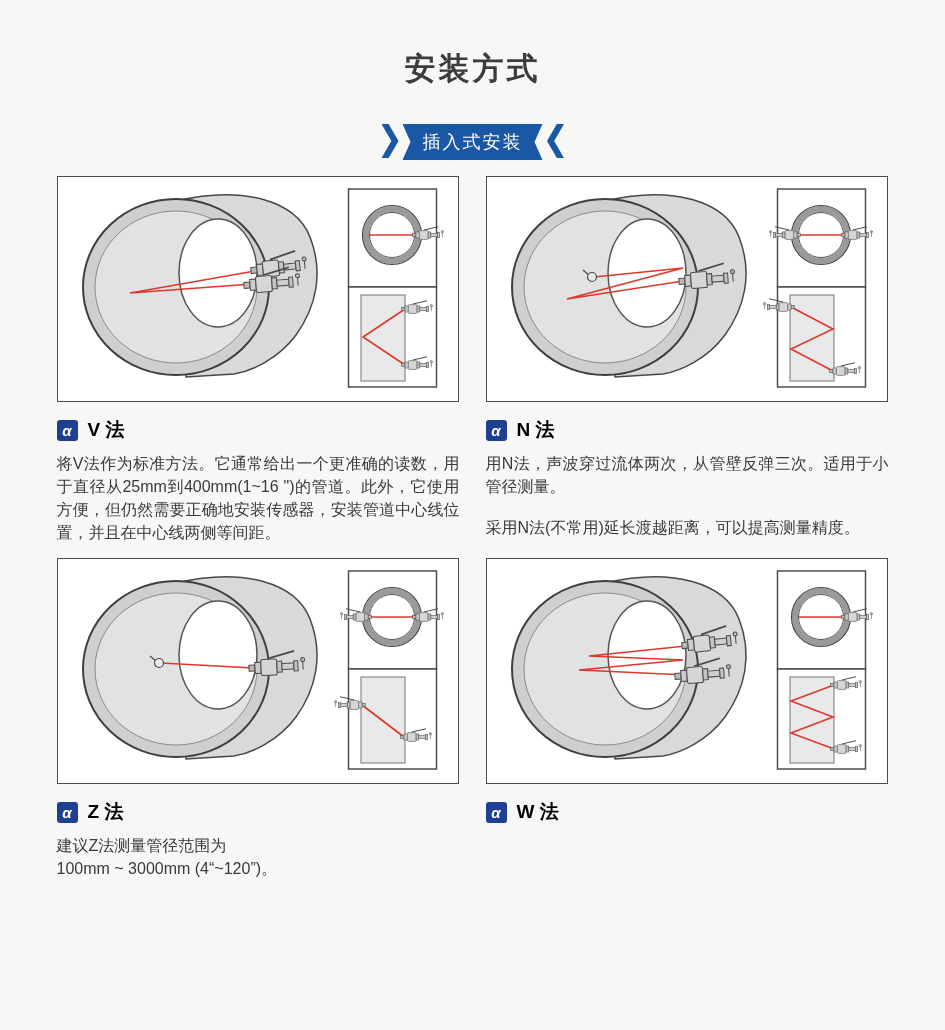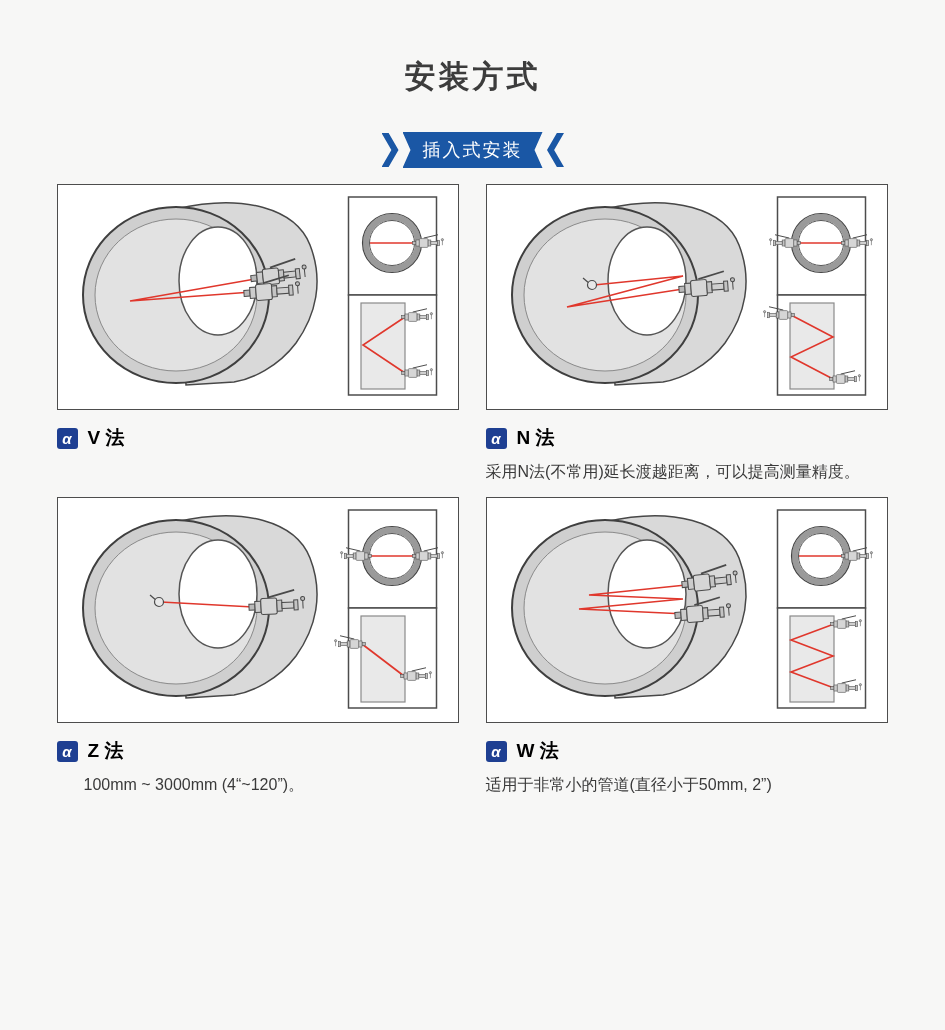--- a/index.html
+++ b/index.html
@@ -4,28 +4,28 @@
 <style>
   html,body{margin:0;padding:0;}
   body{
     width:945px;height:1030px;
     background:#f7f7f6;
     font-family:"Liberation Sans","DejaVu Sans",sans-serif;
     color:#3a3a3a;
     overflow:hidden;
   }
   .page-title{
-    margin:8px;padding-top:48px;
+    margin:0;padding-top:48px;
     text-align:center;
     font-size:31px;font-weight:800;
     color:#3c3c3c;letter-spacing:3px;
   }
   .banner-row{
     margin-top:34px;
-    display:flex;justify-content:center;align-items:center;gap:4px;
+    display:flex;justify-content:center;align-items:flex-start;gap:4px;
     height:36px;
   }
   .chev{
     width:17px;height:34px;
     background:#1a57a5;
     clip-path:polygon(0 0,42% 0,100% 50%,42% 100%,0 100%,58% 50%);
   }
   .chev-right{transform:scaleX(-1);}
   .banner{
     background:#1a57a5;color:#ffffff;
@@ -51,21 +51,21 @@
   }
   .badge{
     width:21px;height:21px;
     background:#1e3f92;border-radius:3px;
     color:#fff;font-style:italic;font-weight:bold;font-size:15px;
     display:grid;place-items:center;
   }
   .method-name{font-size:19px;font-weight:bold;color:#000000;}
   .para{margin:0;font-size:16px;line-height:23px;color:#3a3a3a;text-align:justify;}
   .para + .para{margin-top:18px;}
-  .para.tight{margin-top:0;margin-left:27px;}
+  .para.tight{margin-top:0;}
   svg{display:block;}
 </style>
 </head>
 <body>
 
 <svg width="0" height="0" style="position:absolute">
   <defs>
     <g id="pipe">
       <path d="M118 24 C186 8 238 24 252 60 C266 96 258 130 238 158 C220 182 194 194 176 197 L128 200 Z" fill="#d9d9d9" stroke="#474747" stroke-width="1.5"></path>
       <ellipse cx="118" cy="110" rx="93" ry="88" fill="#cfcfcf" stroke="#3f3f3f" stroke-width="2"></ellipse>
@@ -134,20 +134,21 @@
           <path d="M347 132 L305 160 L347 188" fill="none" stroke="#e0372c" stroke-width="1.6"></path>
           <use href="#td" transform="translate(347,132) scale(0.55)"></use>
           <use href="#td" transform="translate(347,188) scale(0.55)"></use>
         </g>
       </svg>
     </div>
     <div class="method-heading">
       <span class="badge">α</span>
       <span class="method-name">V 法</span>
     </div>
+    <p class="para">将V法作为标准方法。它通常给出一个更准确的读数，用于直径从25mm到400mm(1~16 ")的管道。此外，它使用方便，但仍然需要正确地安装传感器，安装管道中心线位置，并且在中心线两侧等间距。</p>
   </section>
 
   <section class="method-section">
     <div class="panel">
       <svg width="400" height="224" viewBox="0 0 400 224">
         <g>
             <use href="#pipe"></use>
           </g>
         <path d="M107 100 L196 91 L80 122 L196 104" fill="none" stroke="#e0372c" stroke-width="1.6"></path>
         <use href="#sensor" transform="translate(103,99)"></use>
@@ -165,20 +166,21 @@
           <path d="M304 130 L346 152 L304 172 L346 194" fill="none" stroke="#e0372c" stroke-width="1.6"></path>
           <use href="#td" transform="translate(304,130) scale(-0.55,0.55)"></use>
           <use href="#td" transform="translate(346,194) scale(0.55)"></use>
         </g>
       </svg>
     </div>
     <div class="method-heading">
       <span class="badge">α</span>
       <span class="method-name">N 法</span>
     </div>
+    <p class="para">用N法，声波穿过流体两次，从管壁反弹三次。适用于小管径测量。</p>
     <p class="para">采用N法(不常用)延长渡越距离，可以提高测量精度。</p>
   </section>
 
   <section class="method-section">
     <div class="panel">
       <svg width="400" height="224" viewBox="0 0 400 224">
         <g>
             <use href="#pipe"></use>
           </g>
         <path d="M103 104 L195 109" fill="none" stroke="#e0372c" stroke-width="1.6"></path>
@@ -197,20 +199,21 @@
           <path d="M304 146 L346 178" fill="none" stroke="#e0372c" stroke-width="1.6"></path>
           <use href="#td" transform="translate(304,146) scale(-0.55,0.55)"></use>
           <use href="#td" transform="translate(346,178) scale(0.55)"></use>
         </g>
       </svg>
     </div>
     <div class="method-heading">
       <span class="badge">α</span>
       <span class="method-name">Z 法</span>
     </div>
+    <p class="para">建议Z法测量管径范围为</p>
     <p class="para tight">100mm ~ 3000mm (4“~120”)。</p>
   </section>
 
   <section class="method-section">
     <div class="panel">
       <svg width="400" height="224" viewBox="0 0 400 224">
         <g>
             <use href="#pipe"></use>
           </g>
         <path d="M199 87 L102 97 L196 101 L92 111 L199 116" fill="none" stroke="#e0372c" stroke-width="1.6"></path>
@@ -228,16 +231,15 @@
           <path d="M347 126 L304 142 L346 158 L304 174 L347 190" fill="none" stroke="#e0372c" stroke-width="1.6"></path>
           <use href="#td" transform="translate(347,126) scale(0.55)"></use>
           <use href="#td" transform="translate(347,190) scale(0.55)"></use>
         </g>
       </svg>
     </div>
     <div class="method-heading">
       <span class="badge">α</span>
       <span class="method-name">W 法</span>
     </div>
-    <p class="para">适用于非常小的管道(直径小于50mm, 2”)</p>
   </section>
 
 </div>
 
 </body></html>

